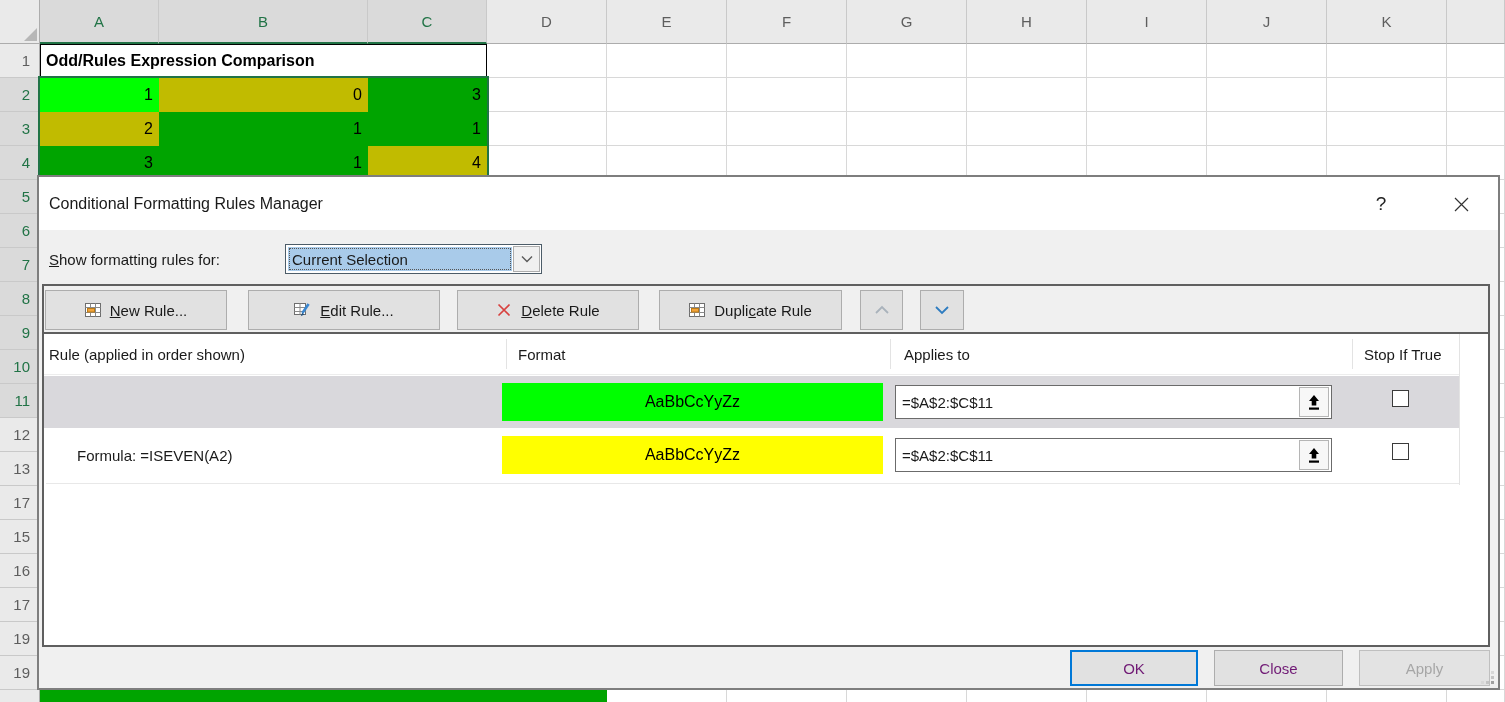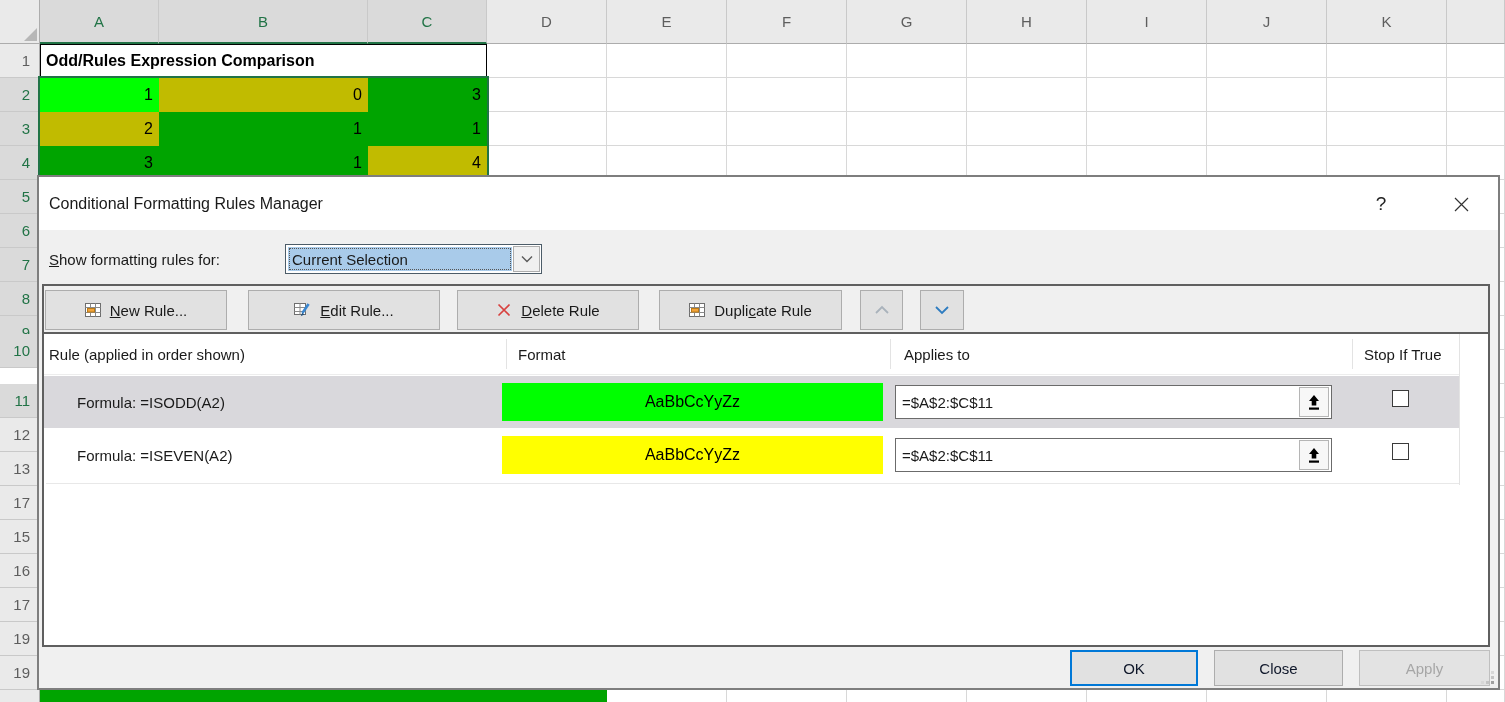--- a/index.html
+++ b/index.html
@@ -72,21 +72,21 @@
           justify-content:center;font-size:16px;color:#000;}
   .applies-input{position:absolute;left:851px;top:9px;width:437px;height:34px;border:1px solid #6B6B6B;
           background:#fff;font-family:"Liberation Sans",sans-serif;font-size:15px;color:#1A1A1A;
           padding:0 36px 0 6px;outline:none;}
   .refedit{position:absolute;left:1255px;top:11px;width:30px;height:30px;background:#F7F7F7;
           border:1px solid #B5B5B5;display:flex;align-items:center;justify-content:center;}
   .checkbox{position:absolute;left:1348px;top:14px;width:17px;height:17px;background:#fff;border:1px solid #3A3A3A;}
   .row-sep{position:absolute;left:2px;top:149px;width:1413px;height:1px;background:#E8E8E8;}
 
   .ftr-btn{position:absolute;top:473px;height:36px;background:#E1E1E1;border:1px solid #ADADAD;
-          display:flex;align-items:center;justify-content:center;font-size:15px;color:#0f172a;}
+          display:flex;align-items:center;justify-content:center;font-size:15px;color:#701a75;}
   .ftr-ok{left:1031px;width:128px;border:2px solid #0078D7;}
   .ftr-close{left:1175px;width:129px;}
   .ftr-apply{left:1320px;width:131px;}
   .ftr-apply.disabled{color:#A6A6A6;background:#E3E3E3;border-color:#BFBFBF;}
   .grip{position:absolute;right:3px;bottom:3px;}
   u{text-decoration:underline;}
 </style>
 </head>
 <body>
 <div id="app">
@@ -218,21 +218,21 @@
       <div class="grid-cell" style="left: 368px; top: 316px; width: 119px; height: 34px;"></div>
       <div class="grid-cell" style="left: 487px; top: 316px; width: 120px; height: 34px;"></div>
       <div class="grid-cell" style="left: 607px; top: 316px; width: 120px; height: 34px;"></div>
       <div class="grid-cell" style="left: 727px; top: 316px; width: 120px; height: 34px;"></div>
       <div class="grid-cell" style="left: 847px; top: 316px; width: 120px; height: 34px;"></div>
       <div class="grid-cell" style="left: 967px; top: 316px; width: 120px; height: 34px;"></div>
       <div class="grid-cell" style="left: 1087px; top: 316px; width: 120px; height: 34px;"></div>
       <div class="grid-cell" style="left: 1207px; top: 316px; width: 120px; height: 34px;"></div>
       <div class="grid-cell" style="left: 1327px; top: 316px; width: 120px; height: 34px;"></div>
       <div class="grid-cell" style="left: 1447px; top: 316px; width: 58px; height: 34px;"></div>
-      <div class="row-header sel" style="top: 334px; height: 34px;">10</div>
+      <div class="row-header sel" style="top: 350px; height: 34px;">10</div>
       <div class="grid-cell" style="left: 40px; top: 350px; width: 119px; height: 34px;"></div>
       <div class="grid-cell" style="left: 159px; top: 350px; width: 209px; height: 34px;"></div>
       <div class="grid-cell" style="left: 368px; top: 350px; width: 119px; height: 34px;"></div>
       <div class="grid-cell" style="left: 487px; top: 350px; width: 120px; height: 34px;"></div>
       <div class="grid-cell" style="left: 607px; top: 350px; width: 120px; height: 34px;"></div>
       <div class="grid-cell" style="left: 727px; top: 350px; width: 120px; height: 34px;"></div>
       <div class="grid-cell" style="left: 847px; top: 350px; width: 120px; height: 34px;"></div>
       <div class="grid-cell" style="left: 967px; top: 350px; width: 120px; height: 34px;"></div>
       <div class="grid-cell" style="left: 1087px; top: 350px; width: 120px; height: 34px;"></div>
       <div class="grid-cell" style="left: 1207px; top: 350px; width: 120px; height: 34px;"></div>
@@ -465,21 +465,20 @@
         <div class="list-hdr h-format">Format</div>
         <div class="list-hdr h-applies">Applies to</div>
         <div class="list-hdr h-stop">Stop If True</div>
         <div class="v-div vd1"></div>
         <div class="v-div vd2"></div>
         <div class="v-div vd3"></div>
         <div class="v-div vd4"></div>
         <div class="hdr-sep"></div>
 
         <div class="rule-row row0 sel">
-          <div class="rule-text">Formula: =ISODD(A2)</div>
           <div class="swatch" style="background-color: rgb(0, 255, 0);">AaBbCcYyZz</div>
           <input class="applies-input" type="text" value="=$A$2:$C$11" style="">
           <div class="refedit">
             <svg width="14" height="17" viewBox="0 0 14 17">
               <path d="M7 1 L12 7 H9.3 V11.5 H4.7 V7 H2 Z" fill="#000"></path>
               <rect x="2" y="13.5" width="10" height="2.2" fill="#000"></rect>
             </svg>
           </div>
           <div class="checkbox"></div>
         </div>

